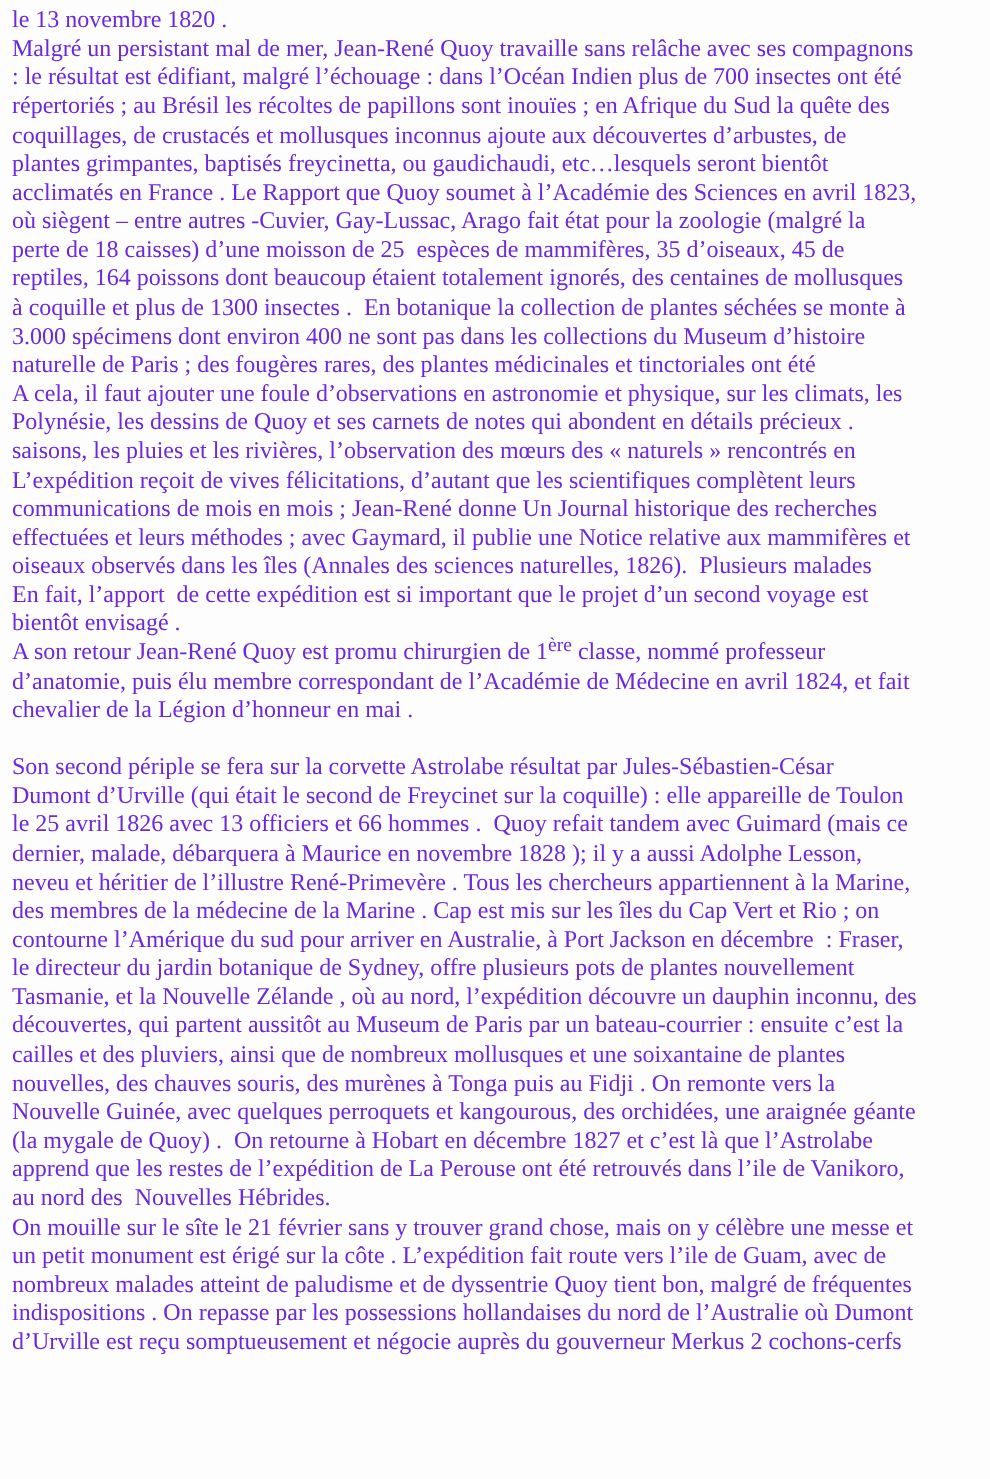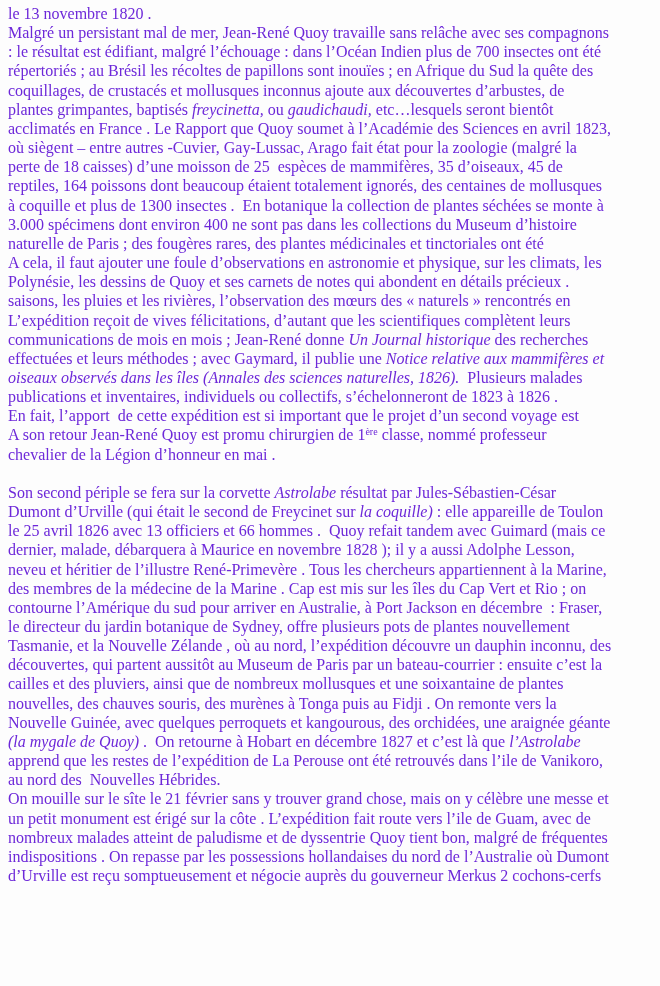--- a/index.html
+++ b/index.html
@@ -13,23 +13,23 @@
   .page {
     width: 100%;
     height: 100%;
     padding: 4px 4px 0 8px;
     font-family: "Liberation Serif", "DejaVu Serif", serif;
     font-size: 16px;
     line-height: 19.16px;
     color: #6d28d9;
   }
   .line { white-space: pre; }
-  .it { font-style: italic; }
+  .it { }
   sup {
-    font-size: 10px;
+    font-size: 13px;
     line-height: 0;
     vertical-align: 5px;
   }
 </style>
 </head>
 <body>
 
 <div class="page">
   <div>
       <div class="line"><span>le 13 novembre 1820 .</span></div>
@@ -45,23 +45,24 @@
       <div class="line"><span>à coquille et plus de 1300 insectes .  En botanique la collection de plantes séchées se monte à</span></div>
       <div class="line"><span>3.000 spécimens dont environ 400 ne sont pas dans les collections du Museum d’histoire</span></div>
       <div class="line"><span>naturelle de Paris ; des fougères rares, des plantes médicinales et tinctoriales ont été</span></div>
       <div class="line"><span>A cela, il faut ajouter une foule d’observations en astronomie et physique, sur les climats, les</span></div>
       <div class="line"><span>Polynésie, les dessins de Quoy et ses carnets de notes qui abondent en détails précieux .</span></div>
       <div class="line"><span>saisons, les pluies et les rivières, l’observation des mœurs des « naturels » rencontrés en</span></div>
       <div class="line"><span>L’expédition reçoit de vives félicitations, d’autant que les scientifiques complètent leurs</span></div>
       <div class="line"><span>communications de mois en mois ; Jean-René donne </span><span class="it">Un Journal historique</span><span> des recherches</span></div>
       <div class="line"><span>effectuées et leurs méthodes ; avec Gaymard, il publie une </span><span class="it">Notice relative aux mammifères et</span></div>
       <div class="line"><span class="it">oiseaux observés dans les îles (Annales des sciences naturelles, 1826).</span><span>  Plusieurs malades</span></div>
-      <div class="line"><span>publications et inventaires, individuels ou collectifs, s’échelonneront de 1823 à 1826 .</span></div>
       <div class="line"><span>En fait, l’apport  de cette expédition est si important que le projet d’un second voyage est</span></div>
+      <div class="line"><span>bientôt envisagé .</span></div>
       <div class="line"><span>A son retour Jean-René Quoy est promu chirurgien de 1</span><sup>ère</sup><span> classe, nommé professeur</span></div>
+      <div class="line"><span>d’anatomie, puis élu membre correspondant de l’Académie de Médecine en avril 1824, et fait</span></div>
       <div class="line"><span>chevalier de la Légion d’honneur en mai .</span></div>
       <div class="line">&nbsp;</div>
       <div class="line"><span>Son second périple se fera sur la corvette </span><span class="it">Astrolabe</span><span> résultat par Jules-Sébastien-César</span></div>
       <div class="line"><span>Dumont d’Urville (qui était le second de Freycinet sur </span><span class="it">la coquille)</span><span> : elle appareille de Toulon</span></div>
       <div class="line"><span>le 25 avril 1826 avec 13 officiers et 66 hommes .  Quoy refait tandem avec Guimard (mais ce</span></div>
       <div class="line"><span>dernier, malade, débarquera à Maurice en novembre 1828 ); il y a aussi Adolphe Lesson,</span></div>
       <div class="line"><span>neveu et héritier de l’illustre René-Primevère . Tous les chercheurs appartiennent à la Marine,</span></div>
       <div class="line"><span>des membres de la médecine de la Marine . Cap est mis sur les îles du Cap Vert et Rio ; on</span></div>
       <div class="line"><span>contourne l’Amérique du sud pour arriver en Australie, à Port Jackson en décembre  : Fraser,</span></div>
       <div class="line"><span>le directeur du jardin botanique de Sydney, offre plusieurs pots de plantes nouvellement</span></div>

